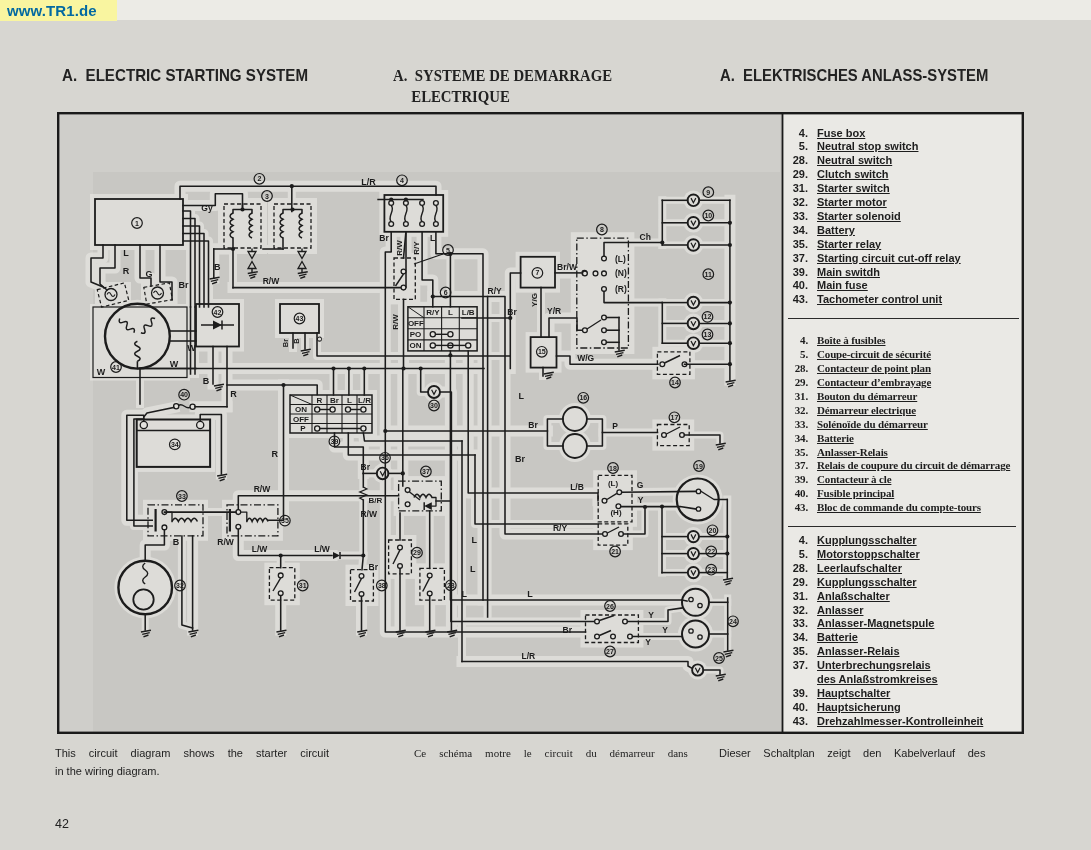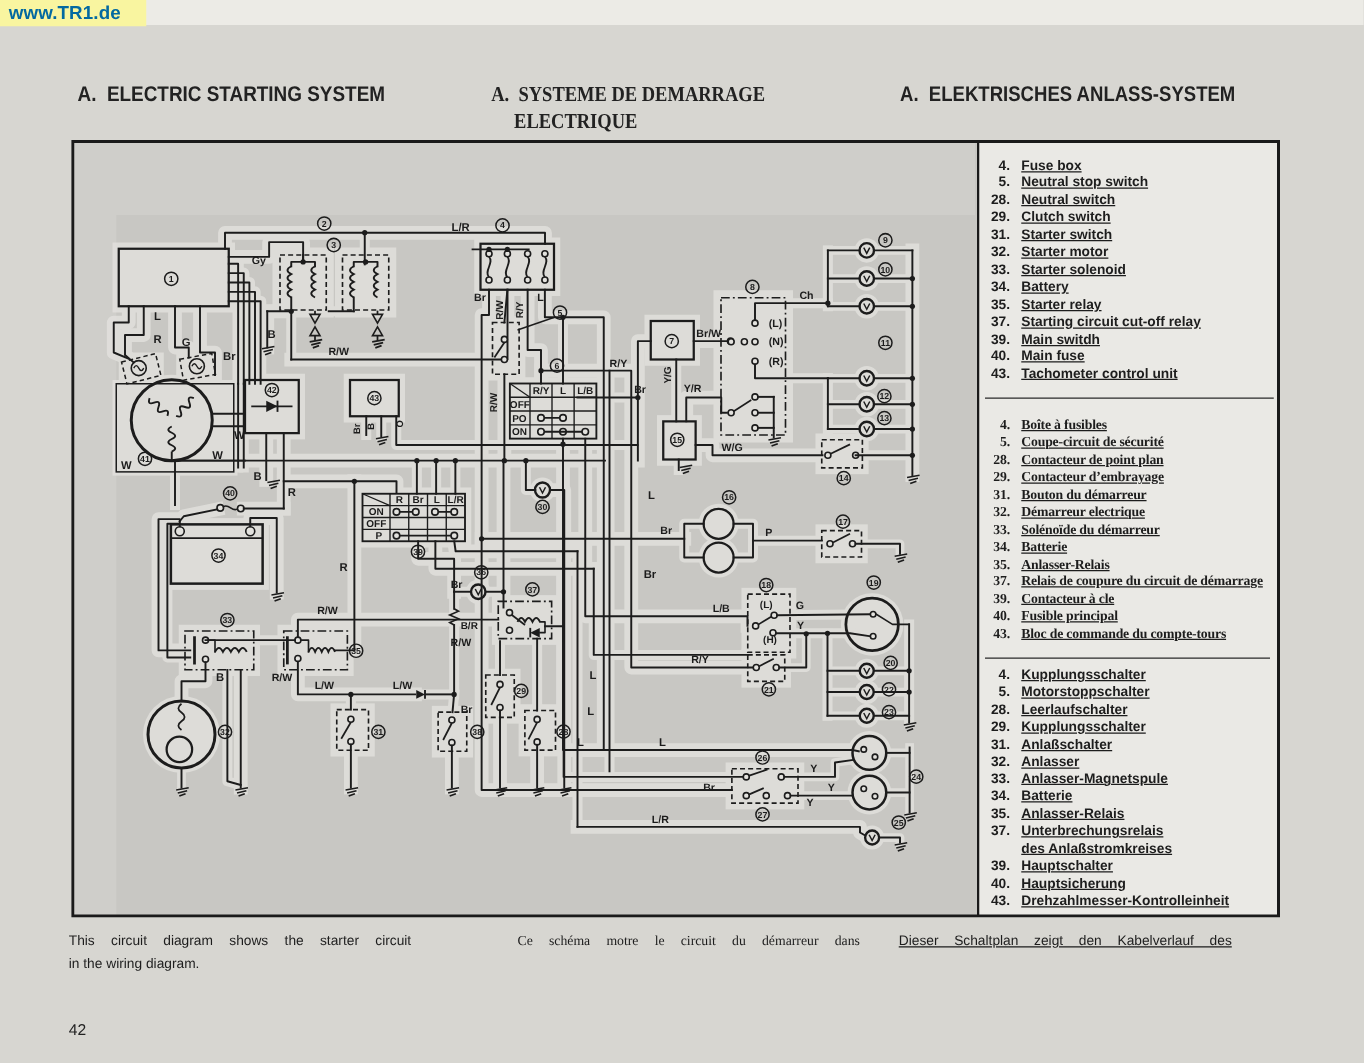--- a/index.html
+++ b/index.html
@@ -1206,16 +1206,16 @@
 
 <div class="abs cap" style="left:55px;top:744px;">
     <div style="word-spacing:10px;">This circuit diagram shows the starter circuit</div>
     <div>in the wiring diagram.</div>
   </div>
 
 <div class="abs cap serif" style="left:388px;top:744px;">
     <div style="word-spacing:10.2px;margin-left:26px;">Ce schéma motre le circuit du démarreur dans</div>
   </div>
 
-<div class="abs cap" style="left:719px;top:744px;text-decoration:underline;">
+<div class="abs cap" style="left:719px;top:744px;">
     <div style="word-spacing:9.5px;">Dieser Schaltplan zeigt den Kabelverlauf des</div>
   </div>
 
 <div class="abs" style="left:55px;top:817px;font-size:12.5px;color:#222;">42</div>
 </body></html>

